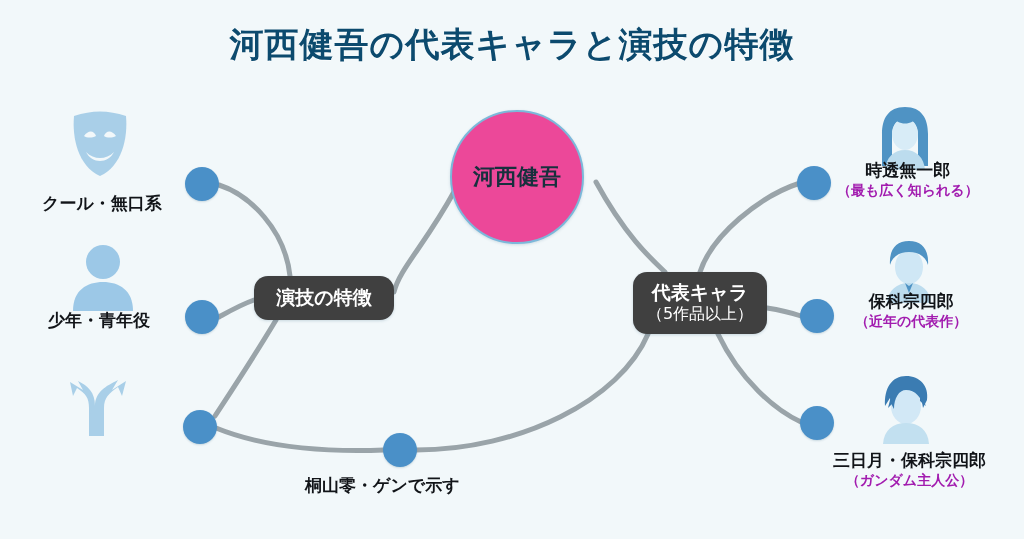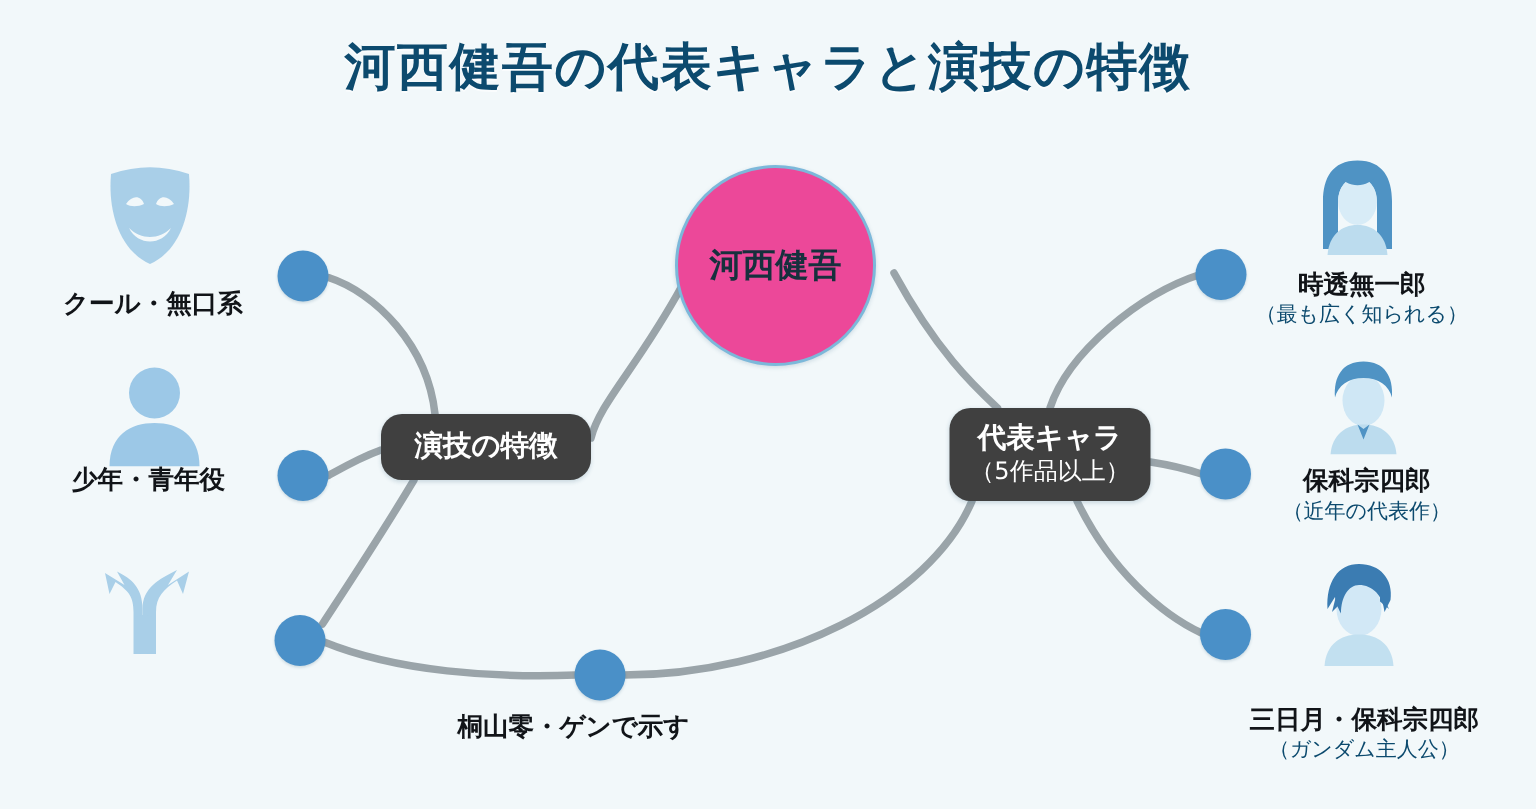--- a/index.html
+++ b/index.html
@@ -60,23 +60,23 @@
     box-shadow:0 1px 2px rgba(40,90,120,.2);
   }
 
   
   .leaf-label{
     position:absolute;
     font-size:17px;font-weight:700;color:#111418;
     white-space:nowrap;line-height:1.25;
   }
   .leaf-label .l-sub{
-    display:block;font-size:14px;font-weight:400;color:#0c4a6e;margin-top:1px;
-  }
-  .lbl-right{text-align:center;margin-top:20px;}
+    display:block;font-size:14px;font-weight:700;color:#a21caf;margin-top:1px;
+  }
+  .lbl-right{text-align:center;}
 
   
   .icon{position:absolute;}
 </style>
 </head>
 <body>
 
 <div id="stage">
 
   <div class="title">河西健吾の代表キャラと演技の特徴</div>

